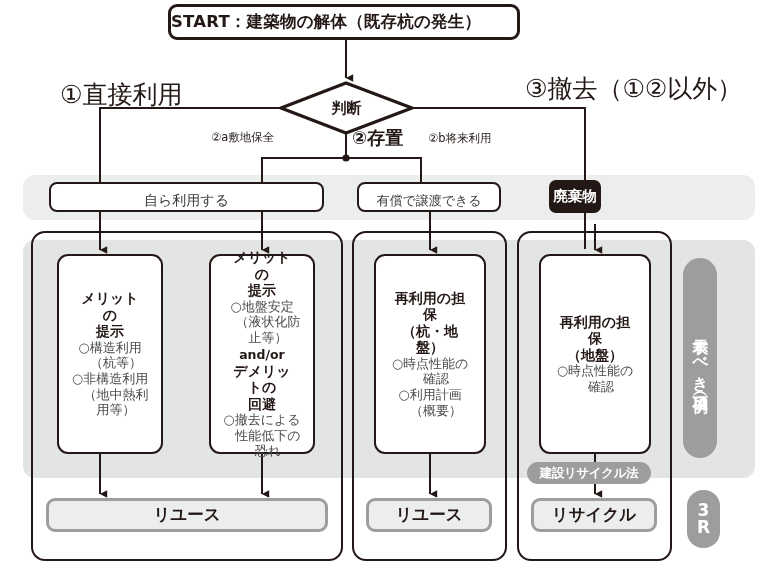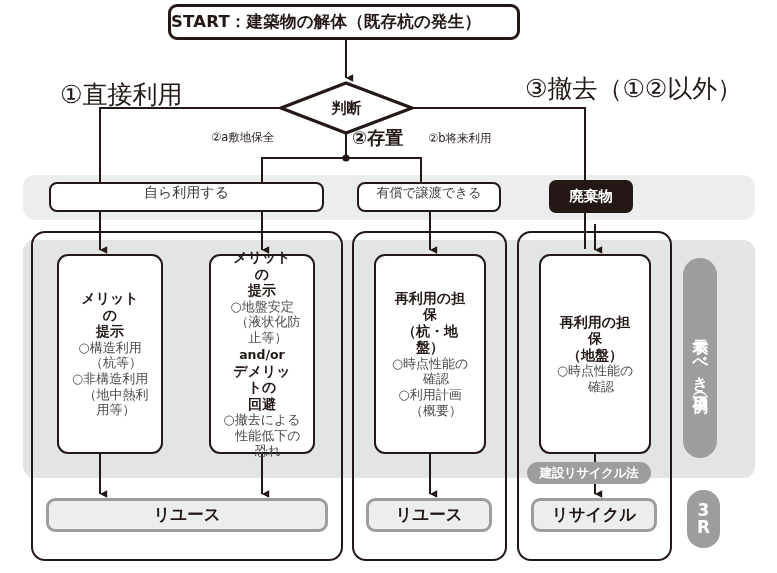--- a/index.html
+++ b/index.html
@@ -47,27 +47,27 @@
 
   
   .gray-band {
     left: 23px; top: 175px; width: 732px; height: 45px;
     background: #eceded; border-radius: 12px;
   }
 
   
   .cond-box {
     border: 2.6px solid #231815; border-radius: 8px; background: #fff;
-    display: flex; align-items: flex-start; justify-content: center;
+    display: flex; align-items: flex-end; justify-content: center;
     font-size: 14px; color: #3a3a3a;
   }
   .cond-jibun { left: 49px; top: 182px; width: 275px; height: 30px; }
   .cond-yushou { left: 357px; top: 182px; width: 144px; height: 30px; font-size: 13px; }
   .badge-haikibutsu {
-    left: 549px; top: 180px; width: 84px; height: 33px;
+    left: 549px; top: 180px; width: 52px; height: 33px;
     background: #231815; border-radius: 7px;
     display: flex; align-items: center; justify-content: center;
     color: #fff; font-size: 14.5px; font-weight: bold;
   }
   .badge-law {
     left: 630px; top: 182px; width: 112px; height: 28px;
     background: #fff; border: 2.4px solid #a6a6a6; border-radius: 14px;
     display: flex; align-items: center; justify-content: center;
     color: #8d8d8d; font-size: 13px; font-weight: bold; letter-spacing: -.3px;
   }

